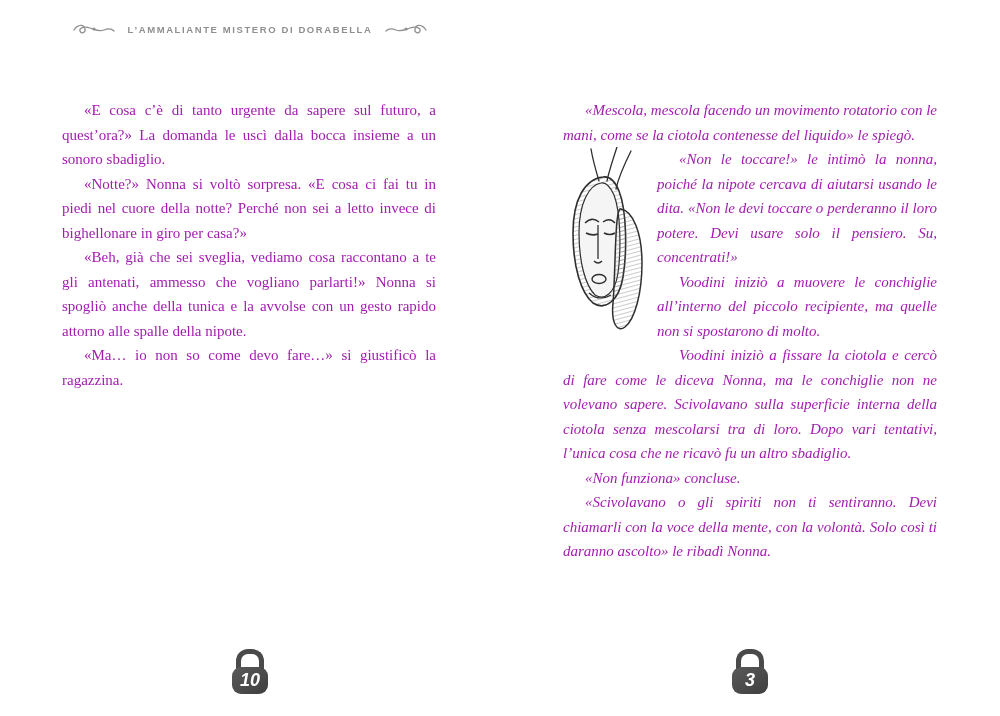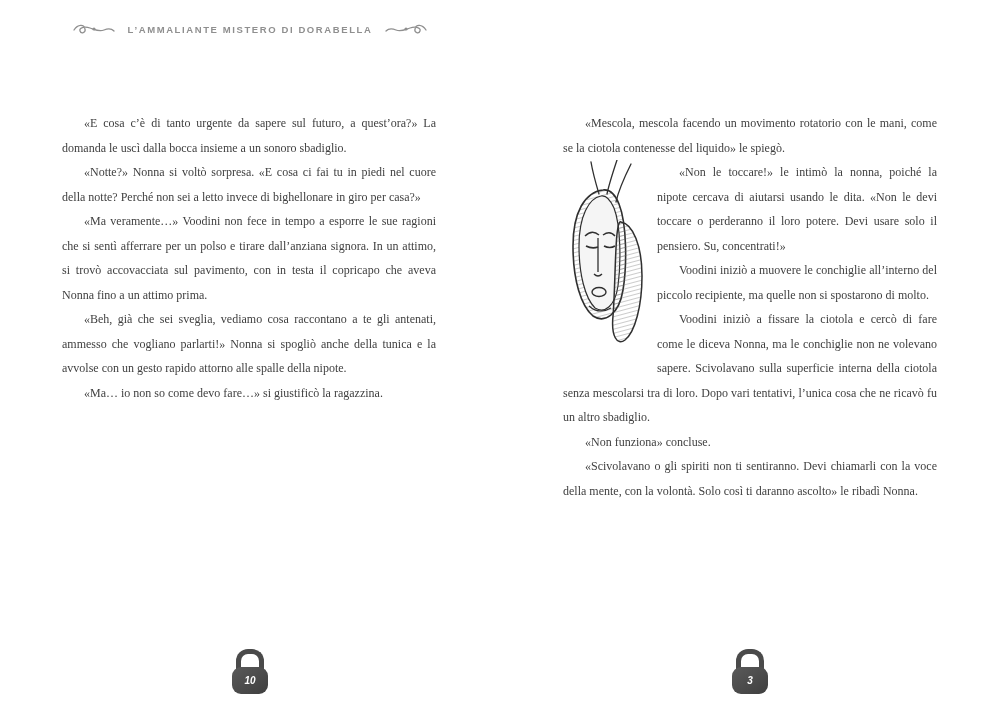--- a/index.html
+++ b/index.html
@@ -22,26 +22,26 @@
     font-size: 9.5px; font-weight: 700;
     letter-spacing: 1.6px;
     color: #8f8f8f;
     text-transform: uppercase;
     white-space: nowrap;
   }
   .flourish { display: block; }
   .flourish.mirrored { transform: scaleX(-1); }
 
   .text-block {
-    position: absolute; top: 111px; left: 62px; width: 374px;
-    font-size: 12px; line-height: 24.5px;
+    position: absolute; top: 98px; left: 62px; width: 374px;
+    font-size: 15px; line-height: 24.5px;
     text-align: justify;
-    color: #404040;
+    color: #a21caf;
   }
-  .page.right .text-block { left: 63px; }
+  .page.right .text-block { left: 63px; font-style: italic; }
   .text-block p { margin: 0; text-indent: 22px; }
 
   .mask-figure {
     float: left;
     width: 84px; height: 196px;
     margin: 0 10px 4px 0;
   }
 
   .padlock {
     position: absolute; bottom: 22px; left: 50%;
@@ -57,21 +57,21 @@
   .padlock .lock-body {
     width: 36px; height: 27px;
     margin: -2px auto 0 auto;
     background: linear-gradient(145deg, #5a5a5a, #3f3f3f);
     border-radius: 9px;
     display: flex; align-items: center; justify-content: center;
   }
   .padlock .page-num {
     color: #ffffff;
     font-family: "Liberation Sans", sans-serif;
-    font-size: 10px; font-weight: 700;
+    font-size: 18px; font-weight: 700;
     font-style: italic;
   }
 </style>
 </head>
 <body>
 
 <div class="spread">
 
   <div class="page left">
     <div class="page-header">
@@ -82,21 +82,20 @@
       <span class="header-title">L’AMMALIANTE MISTERO DI DORABELLA</span>
       <svg class="flourish mirrored" width="44" height="14" viewBox="0 0 44 14">
         <path d="M2,8 C6,2 12,2 13,7 C14,11 9,12 8,9 C7,6 12,4 18,6 C24,8 27,10 32,8 C37,6 40,7 42,9" stroke="#8f8f8f" fill="none" stroke-width="1.3" stroke-linecap="round"></path>
         <circle cx="22" cy="7" r="1.6" fill="#8f8f8f"></circle>
       </svg>
     </div>
 
     <div class="text-block">
       <p>«E cosa c’è di tanto urgente da sapere sul futuro, a quest’ora?» La domanda le uscì dalla bocca insieme a un sonoro sbadiglio.</p>
       <p>«Notte?» Nonna si voltò sorpresa. «E cosa ci fai tu in piedi nel cuore della notte? Perché non sei a letto invece di bighellonare in giro per casa?»</p>
-      <p>«Ma veramente…» Voodini non fece in tempo a esporre le sue ragioni che si sentì afferrare per un polso e tirare dall’anziana signora. In un attimo, si trovò accovacciata sul pavimento, con in testa il copricapo che aveva Nonna fino a un attimo prima.</p>
       <p>«Beh, già che sei sveglia, vediamo cosa raccontano a te gli antenati, ammesso che vogliano parlarti!» Nonna si spogliò anche della tunica e la avvolse con un gesto rapido attorno alle spalle della nipote.</p>
       <p>«Ma… io non so come devo fare…» si giustificò la ragazzina.</p>
     </div>
 
     <div class="padlock">
       <div class="shackle"></div>
       <div class="lock-body">
         <span class="page-num">10</span>
       </div>
     </div>

